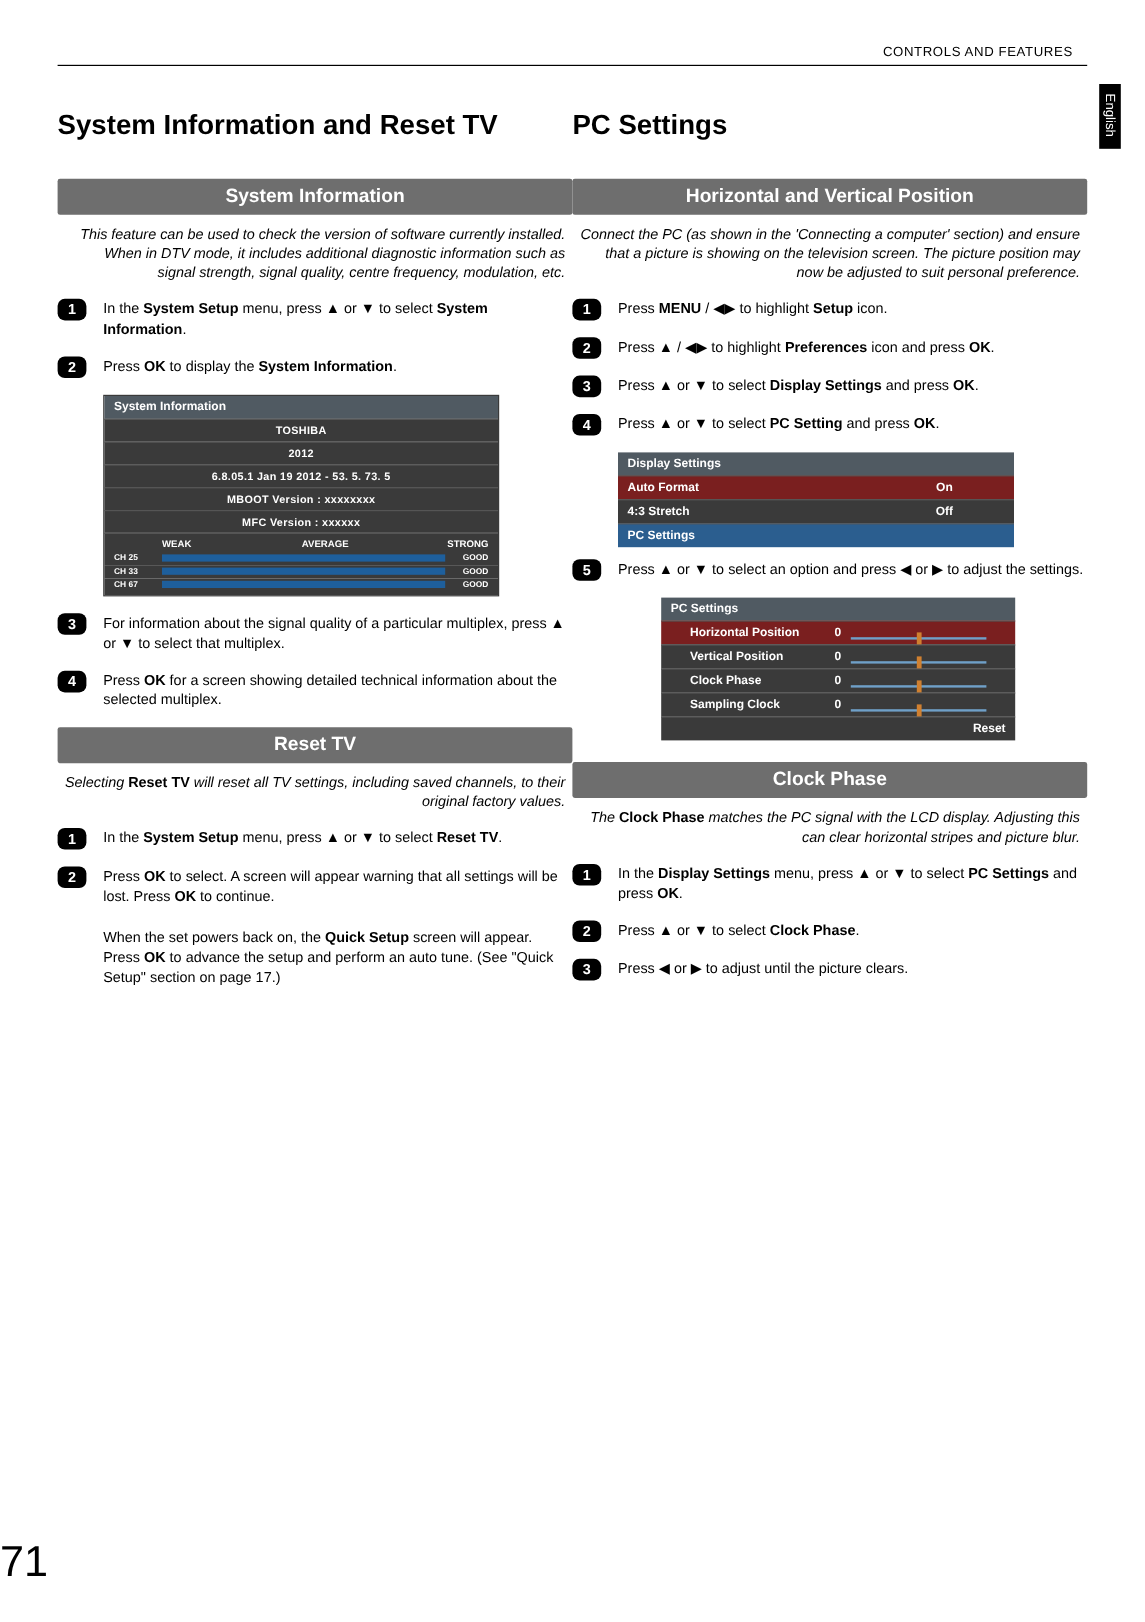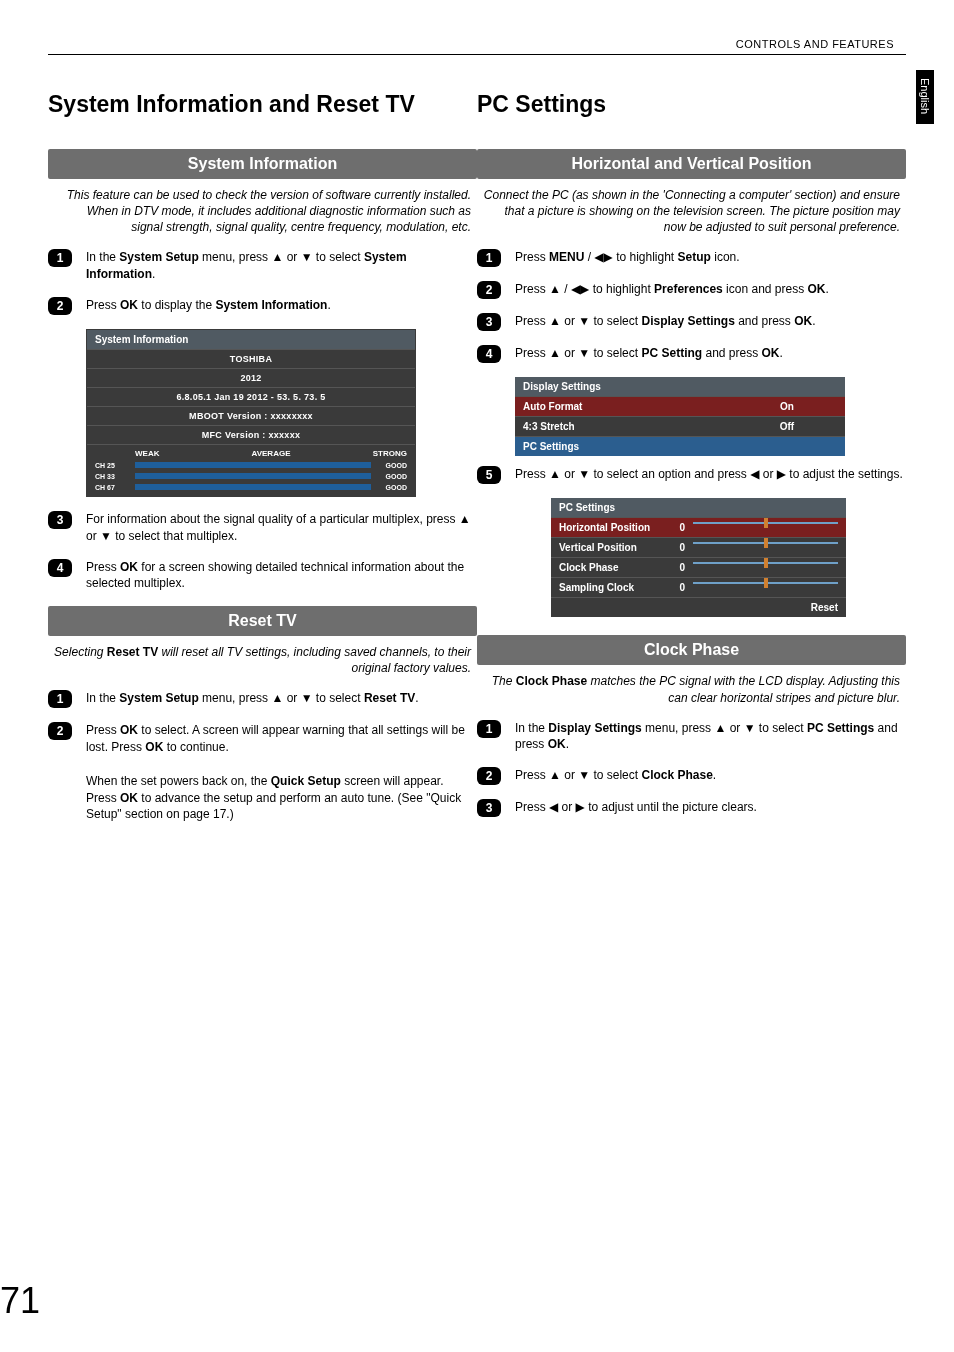--- a/index.html
+++ b/index.html
@@ -168,23 +168,23 @@
     color: #fff;
   }
   .slider-panel .p-head {
     background: #505a62;
     padding: 4px 8px;
     font-weight: bold;
   }
   .slider-panel .s-row {
     background: #3a3a3a;
     border-top: 1px solid #555;
-    padding: 4px 8px;
-    display: flex;
-    align-items: flex-start;
+    padding: 4px 24px;
+    display: flex;
+    align-items: flex-end;
     gap: 8px;
   }
   .slider-panel .s-row.highlight { background: #7a1f1f; }
   .slider-panel .s-row .label { flex: 0 0 104px; font-weight: bold; }
   .slider-panel .s-row .val { flex: 0 0 14px; text-align: right; font-weight: bold; }
   .slider-panel .s-row .track {
     flex: 1;
     height: 2px;
     background: #6fa0c8;
     position: relative;

